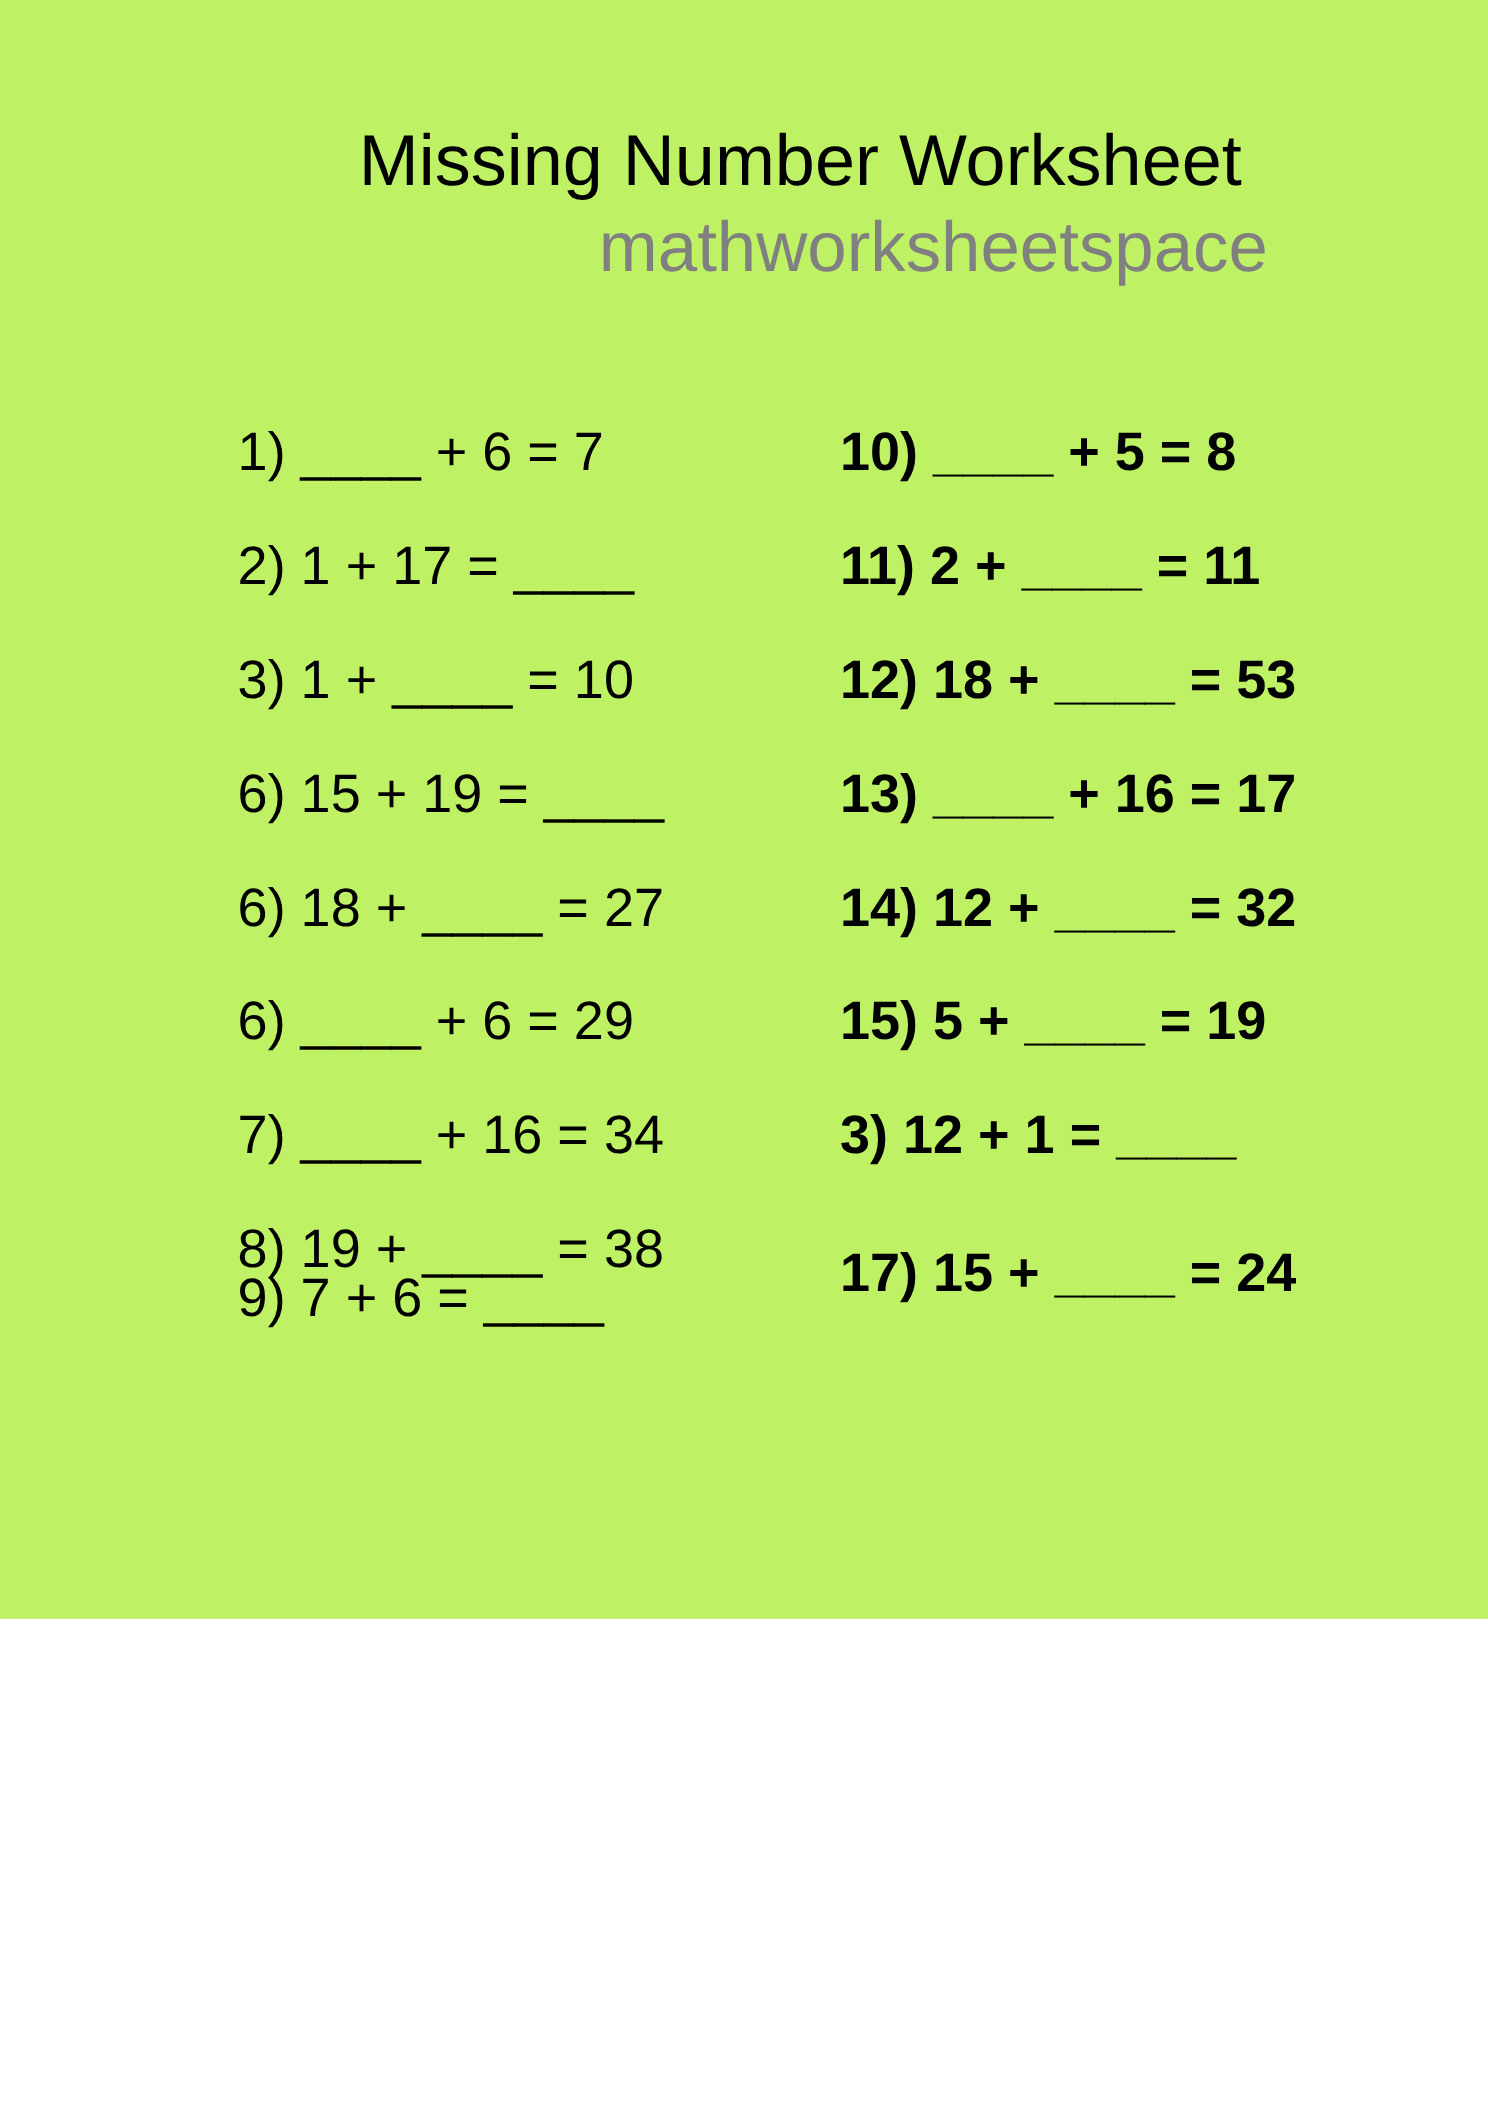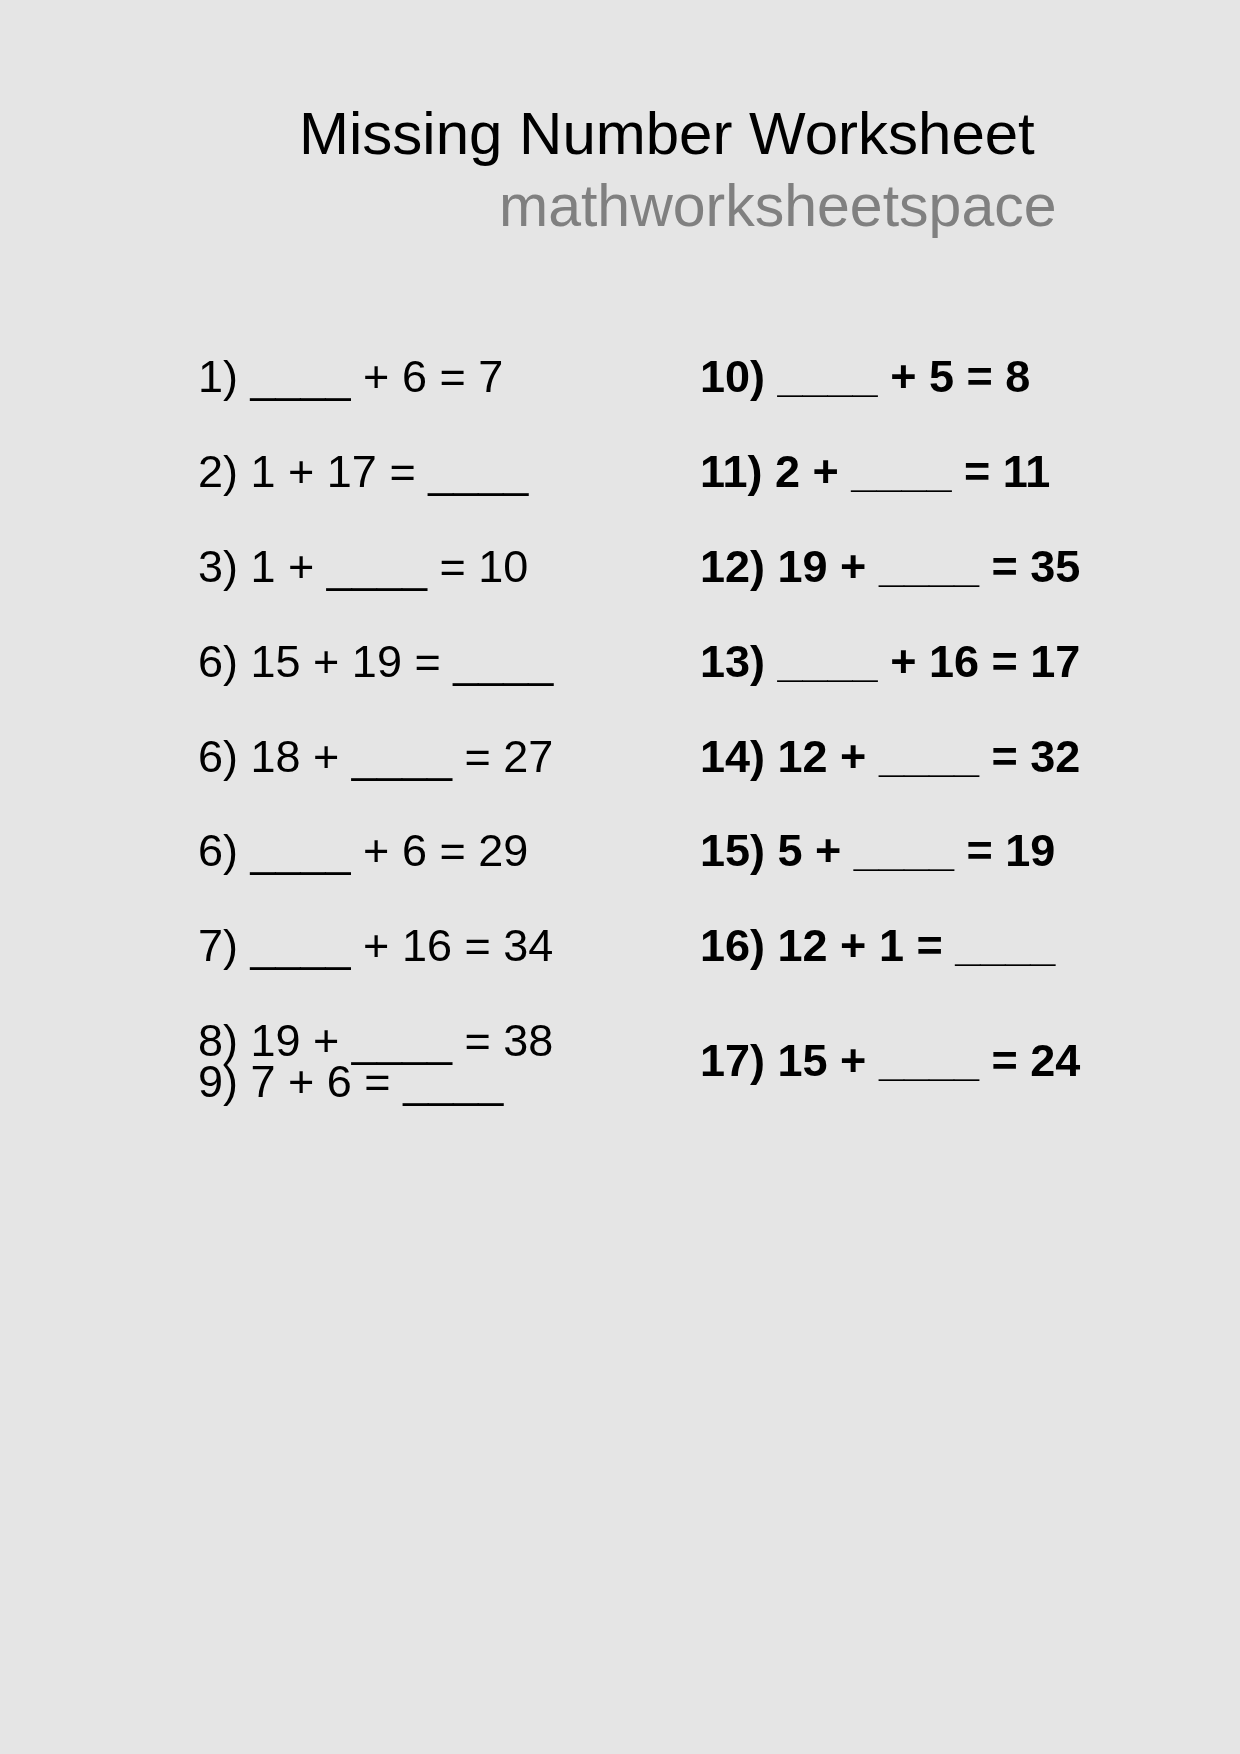--- a/index.html
+++ b/index.html
@@ -12,22 +12,22 @@
     height: 1754px;
     position: relative;
     overflow: hidden;
     font-family: "Liberation Sans", sans-serif;
     color: #000000;
   }
   .page {
     position: absolute;
     left: 0; top: 0;
     width: 1240px;
-    height: 1754px;
-    background: #e5e5e5;
+    height: 1349px;
+    background: #bef264;
   }
   .title {
     position: absolute;
     left: 299px;
     top: 104px;
     font-size: 60px;
     line-height: 60px;
     white-space: nowrap;
     color: #000000;
   }
@@ -65,20 +65,20 @@
     <div class="problem col-left" style="top:734px">6) 18 + ____ = 27</div>
     <div class="problem col-left" style="top:828px">6) ____ + 6 = 29</div>
     <div class="problem col-left" style="top:923px">7) ____ + 16 = 34</div>
     <div class="problem col-left" style="top:1018px">8) 19 + ____ = 38</div>
     <div class="problem col-left" style="top:1059px">9) 7 + 6 = ____</div>
   </div>
 
   <div>
     <div class="problem col-right" style="top:354px">10) ____ + 5 = 8</div>
     <div class="problem col-right" style="top:449px">11) 2 + ____ = 11</div>
-    <div class="problem col-right" style="top:544px">12) 19 + ____ = 35</div>
+    <div class="problem col-right" style="top:544px">12) 18 + ____ = 53</div>
     <div class="problem col-right" style="top:639px">13) ____ + 16 = 17</div>
     <div class="problem col-right" style="top:734px">14) 12 + ____ = 32</div>
     <div class="problem col-right" style="top:828px">15) 5 + ____ = 19</div>
-    <div class="problem col-right" style="top:923px">16) 12 + 1 = ____</div>
+    <div class="problem col-right" style="top:923px">3) 12 + 1 = ____</div>
     <div class="problem col-right" style="top:1038px">17) 15 + ____ = 24</div>
   </div>
 </div>
 
 </body></html>

